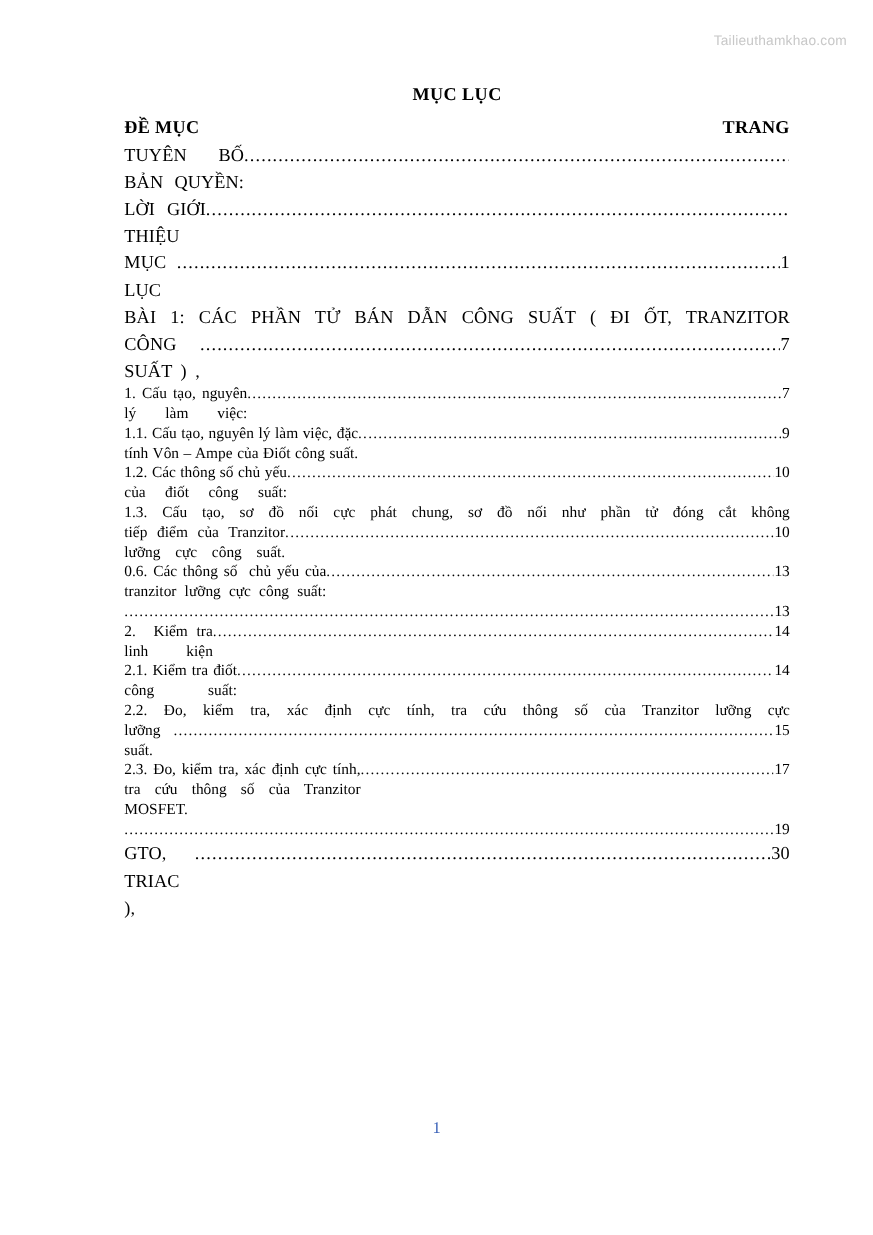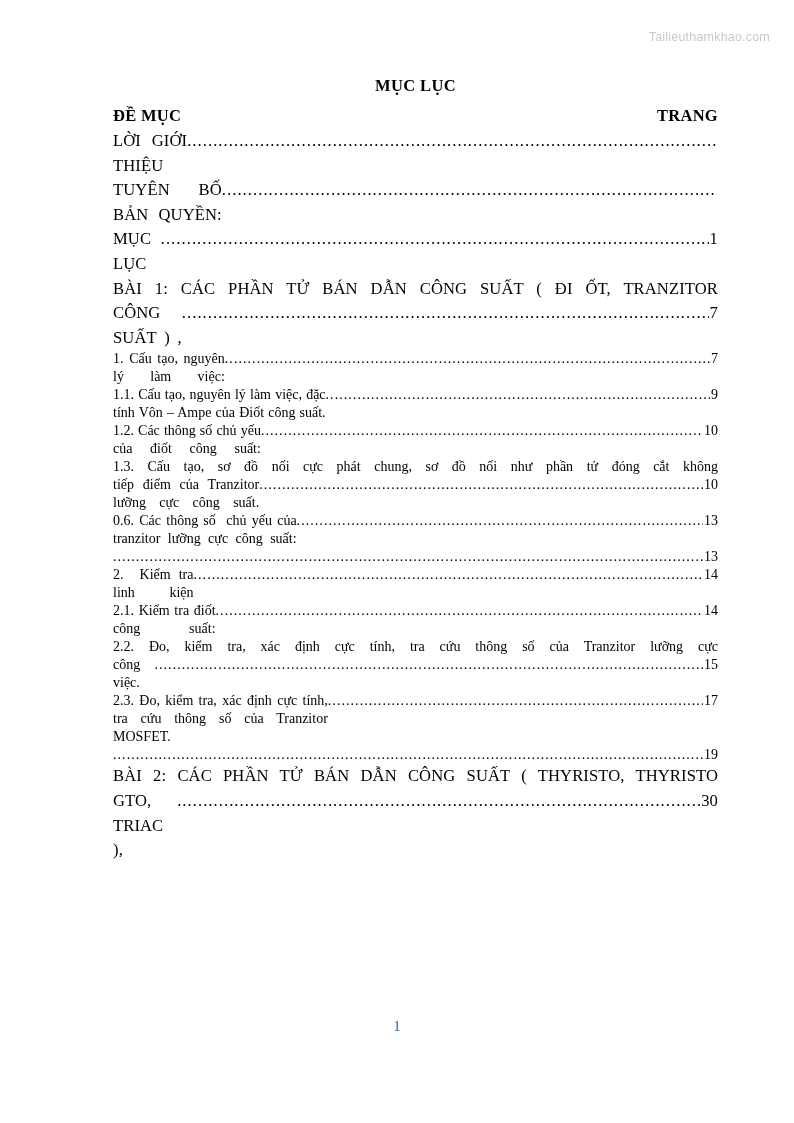--- a/index.html
+++ b/index.html
@@ -139,28 +139,28 @@
   <div id="doc-title">MỤC LỤC</div>
 
   <div id="column-header">
     <span>ĐỀ MỤC</span>
     <span>TRANG</span>
   </div>
 
   <div id="toc">
       <div class="toc-entry big">
         <div class="row">
+          <span class="label">TUYÊN BỐ BẢN QUYỀN:</span>
+          <span class="leader" aria-hidden="true"></span>
+          <span class="page"></span>
+        </div>
+      </div>
+      <div class="toc-entry big">
+        <div class="row">
           <span class="label">LỜI GIỚI THIỆU</span>
-          <span class="leader" aria-hidden="true"></span>
-          <span class="page"></span>
-        </div>
-      </div>
-      <div class="toc-entry big">
-        <div class="row">
-          <span class="label">TUYÊN BỐ BẢN QUYỀN:</span>
           <span class="leader" aria-hidden="true"></span>
           <span class="page"></span>
         </div>
       </div>
       <div class="toc-entry big">
         <div class="row">
           <span class="label">MỤC LỤC</span>
           <span class="leader" aria-hidden="true"></span>
           <span class="page">1</span>
         </div>
@@ -231,42 +231,39 @@
           <span class="label">2.1. Kiểm tra điốt công suất:</span>
           <span class="leader" aria-hidden="true"></span>
           <span class="page">14</span>
         </div>
       </div>
       <div class="toc-entry">
         <div class="wrap-lines">
           <span class="jline">2.2. Đo, kiểm tra, xác định cực tính, tra cứu thông số của Tranzitor lưỡng cực</span>
         </div>
         <div class="row nospace">
-          <span class="label">công việc.</span>
+          <span class="label">lưỡng suất.</span>
           <span class="leader" aria-hidden="true"></span>
           <span class="page">15</span>
         </div>
       </div>
       <div class="toc-entry">
         <div class="row nospace">
           <span class="label">2.3. Đo, kiểm tra, xác định cực tính, tra cứu thông số của Tranzitor MOSFET.</span>
           <span class="leader" aria-hidden="true"></span>
           <span class="page">17</span>
         </div>
       </div>
       <div class="toc-entry">
         <div class="row nospace">
           <span class="leader" aria-hidden="true"></span>
           <span class="page">19</span>
         </div>
       </div>
       <div class="toc-entry big">
-        <div class="wrap-lines">
-          <span class="jline">BÀI 2: CÁC PHẦN TỬ BÁN DẪN CÔNG SUẤT ( THYRISTO, THYRISTO</span>
-        </div>
         <div class="row">
           <span class="label">GTO, TRIAC ),</span>
           <span class="leader" aria-hidden="true"></span>
           <span class="page">30</span>
         </div>
       </div>
     </div>
 
 </div>
 

